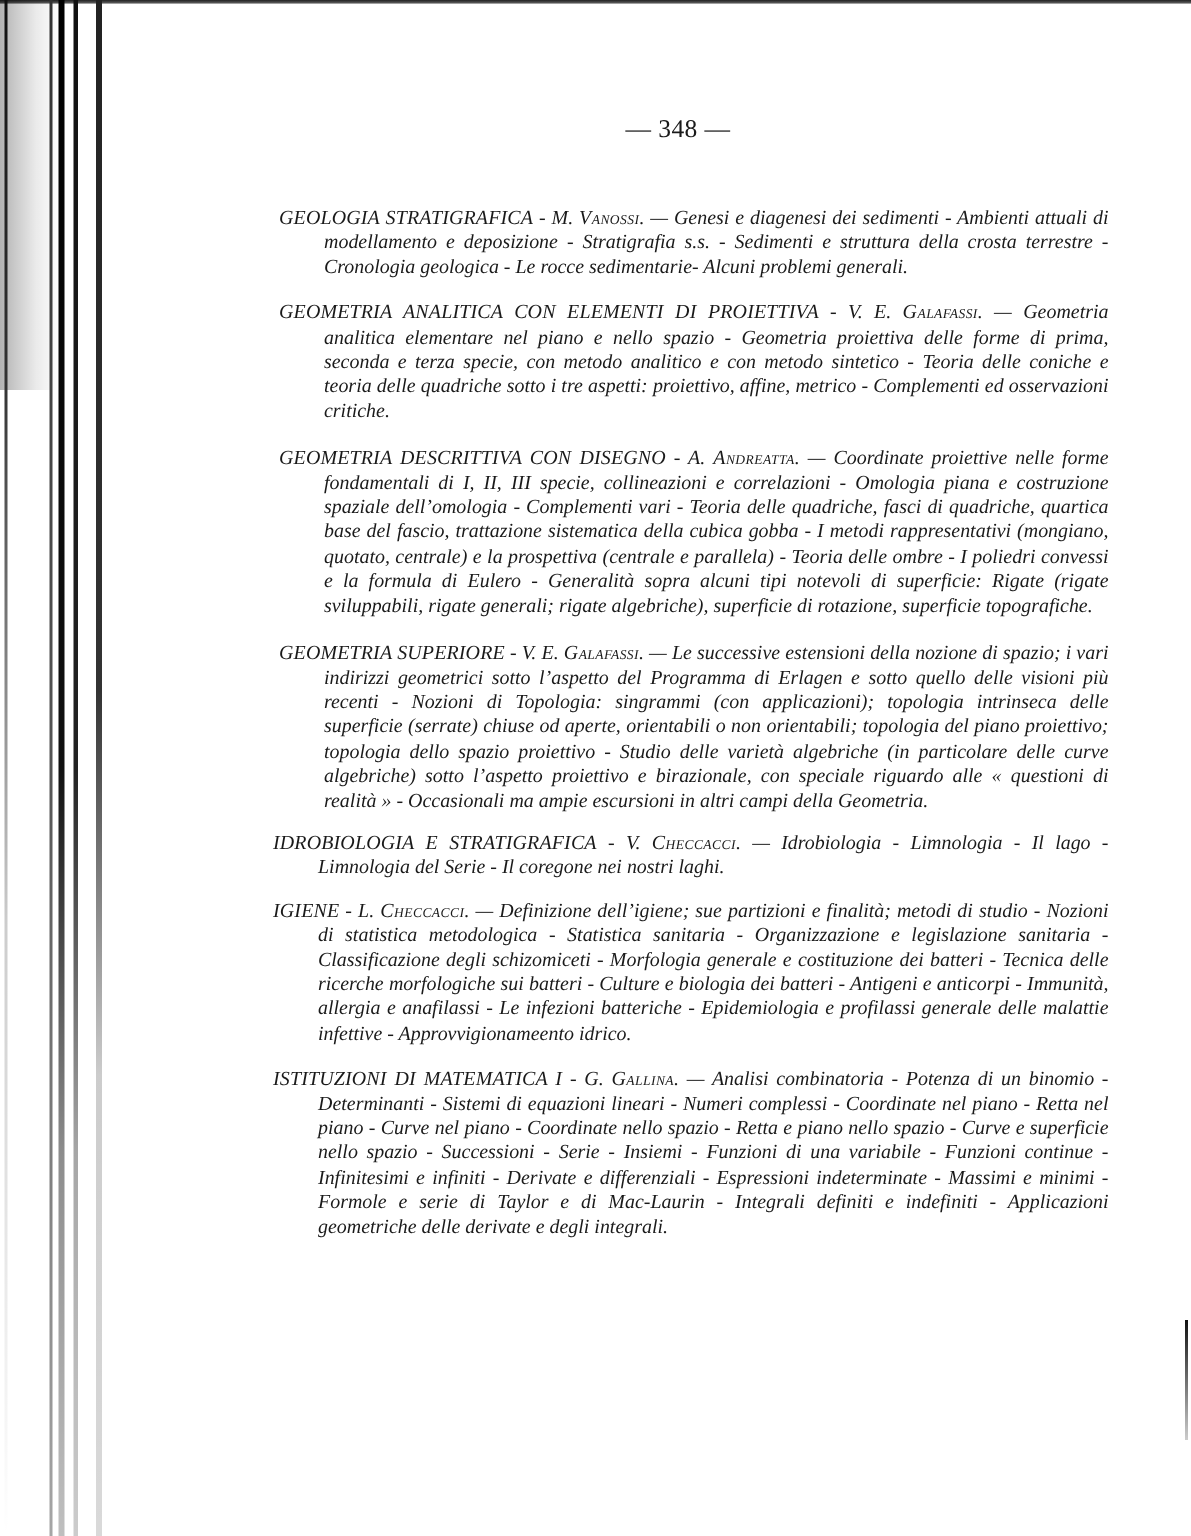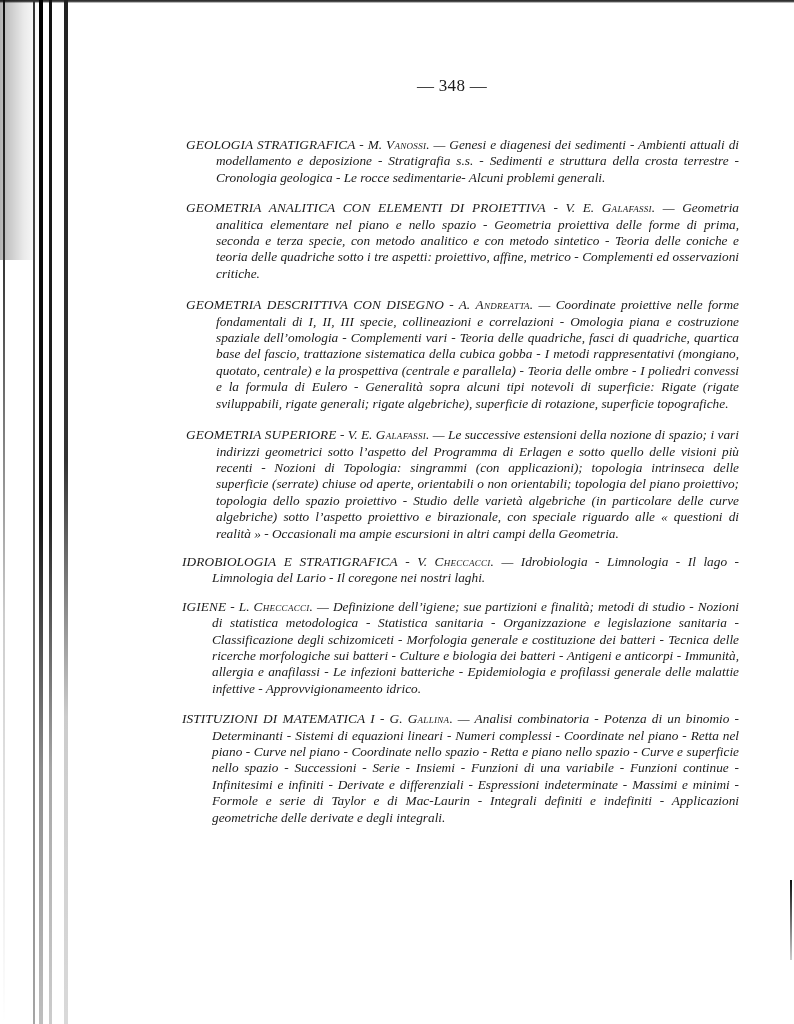--- a/index.html
+++ b/index.html
@@ -101,21 +101,21 @@
   <p class="entry e2">
     <span class="subject">GEOMETRIA ANALITICA CON ELEMENTI DI PROIETTIVA</span><span> - </span><span>V. E.</span> <span class="author-name">Galafassi</span><span>. — </span><span>Geometria analitica elementare nel piano e nello spazio - Geometria proiettiva delle forme di prima, seconda e terza specie, con metodo analitico e con metodo sintetico - Teoria delle coniche e teoria delle quadriche sotto i tre aspetti: proiettivo, affine, metrico - Complementi ed osservazioni critiche.</span>
   </p>
   <p class="entry e3">
     <span class="subject">GEOMETRIA DESCRITTIVA CON DISEGNO</span><span> - </span><span>A.</span> <span class="author-name">Andreatta</span><span>. — </span><span>Coordinate proiettive nelle forme fondamentali di I, II, III specie, collineazioni e correlazioni - Omologia piana e costruzione spaziale dell’omologia - Complementi vari - Teoria delle quadriche, fasci di quadriche, quartica base del fascio, trattazione sistematica della cubica gobba - I metodi rappresentativi (mongiano, quotato, centrale) e la prospettiva (centrale e parallela) - Teoria delle ombre - I poliedri convessi e la formula di Eulero - Generalità sopra alcuni tipi notevoli di superficie: Rigate (rigate sviluppabili, rigate generali; rigate algebriche), superficie di rotazione, superficie topografiche.</span>
   </p>
   <p class="entry e4">
     <span class="subject">GEOMETRIA SUPERIORE</span><span> - </span><span>V. E.</span> <span class="author-name">Galafassi</span><span>. — </span><span>Le successive estensioni della nozione di spazio; i vari indirizzi geometrici sotto l’aspetto del Programma di Erlagen e sotto quello delle visioni più recenti - Nozioni di Topologia: singrammi (con applicazioni); topologia intrinseca delle superficie (serrate) chiuse od aperte, orientabili o non orientabili; topologia del piano proiettivo; topologia dello spazio proiettivo - Studio delle varietà algebriche (in particolare delle curve algebriche) sotto l’aspetto proiettivo e birazionale, con speciale riguardo alle « questioni di realità » - Occasionali ma ampie escursioni in altri campi della Geometria.</span>
   </p>
   <p class="entry e5">
-    <span class="subject">IDROBIOLOGIA E STRATIGRAFICA</span><span> - </span><span>V.</span> <span class="author-name">Checcacci</span><span>. — </span><span>Idrobiologia - Limnologia - Il lago - Limnologia del Lario - Il coregone nei nostri laghi.</span>
+    <span class="subject">IDROBIOLOGIA E STRATIGRAFICA</span><span> - </span><span>V.</span> <span class="author-name">Checcacci</span><span>. — </span><span>Idrobiologia - Limnologia - Il lago - Limnologia del Serie - Il coregone nei nostri laghi.</span>
   </p>
   <p class="entry e6">
     <span class="subject">IGIENE</span><span> - </span><span>L.</span> <span class="author-name">Checcacci</span><span>. — </span><span>Definizione dell’igiene; sue partizioni e finalità; metodi di studio - Nozioni di statistica metodologica - Statistica sanitaria - Organizzazione e legislazione sanitaria - Classificazione degli schizomiceti - Morfologia generale e costituzione dei batteri - Tecnica delle ricerche morfologiche sui batteri - Culture e biologia dei batteri - Antigeni e anticorpi - Immunità, allergia e anafilassi - Le infezioni batteriche - Epidemiologia e profilassi generale delle malattie infettive - Approvvigionameento idrico.</span>
   </p>
   <p class="entry e7">
     <span class="subject">ISTITUZIONI DI MATEMATICA I</span><span> - </span><span>G.</span> <span class="author-name">Gallina</span><span>. — </span><span>Analisi combinatoria - Potenza di un binomio - Determinanti - Sistemi di equazioni lineari - Numeri complessi - Coordinate nel piano - Retta nel piano - Curve nel piano - Coordinate nello spazio - Retta e piano nello spazio - Curve e superficie nello spazio - Successioni - Serie - Insiemi - Funzioni di una variabile - Funzioni continue - Infinitesimi e infiniti - Derivate e differenziali - Espressioni indeterminate - Massimi e minimi - Formole e serie di Taylor e di Mac-Laurin - Integrali definiti e indefiniti - Applicazioni geometriche delle derivate e degli integrali.</span>
   </p>
 </div>
 
 </body></html>

